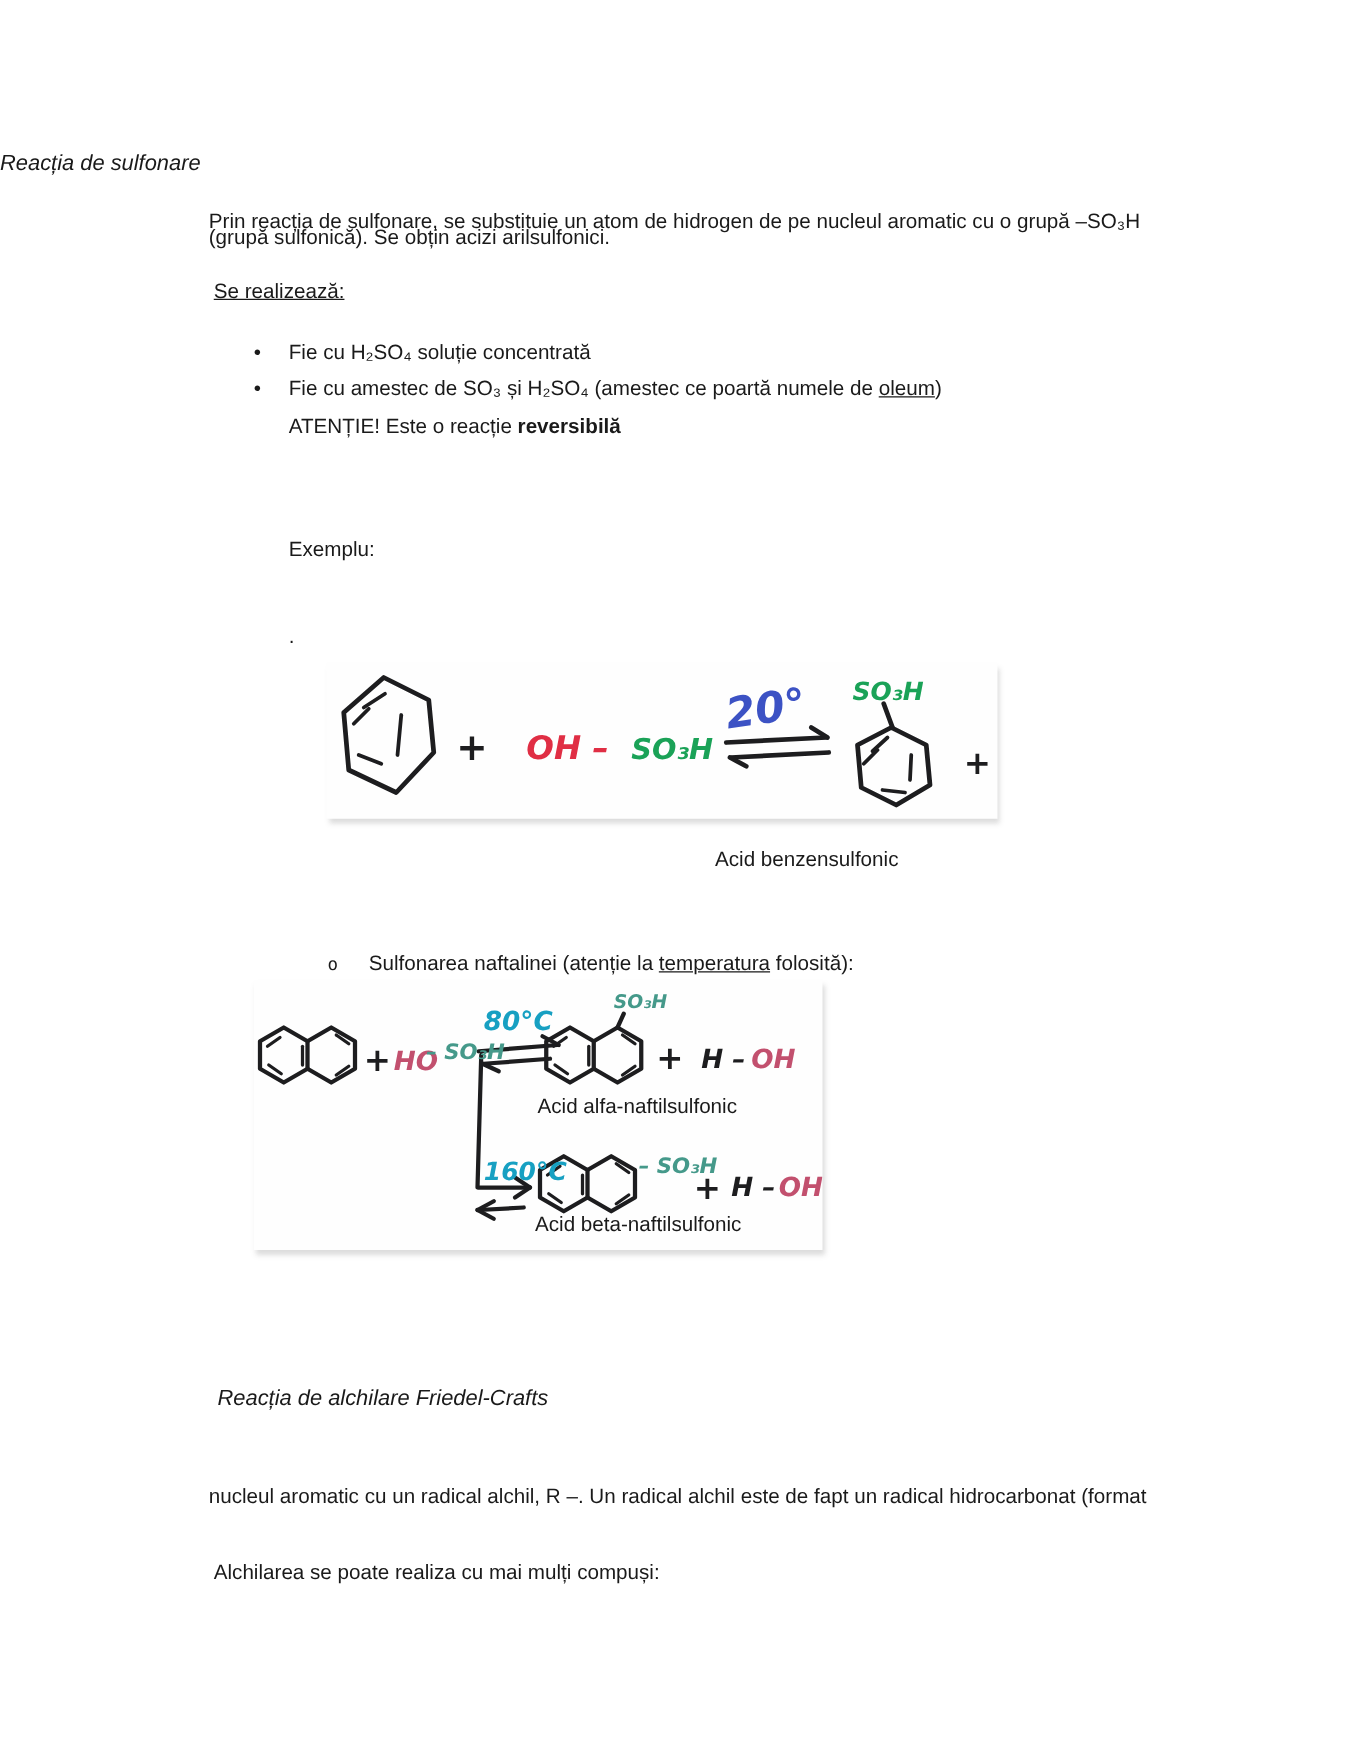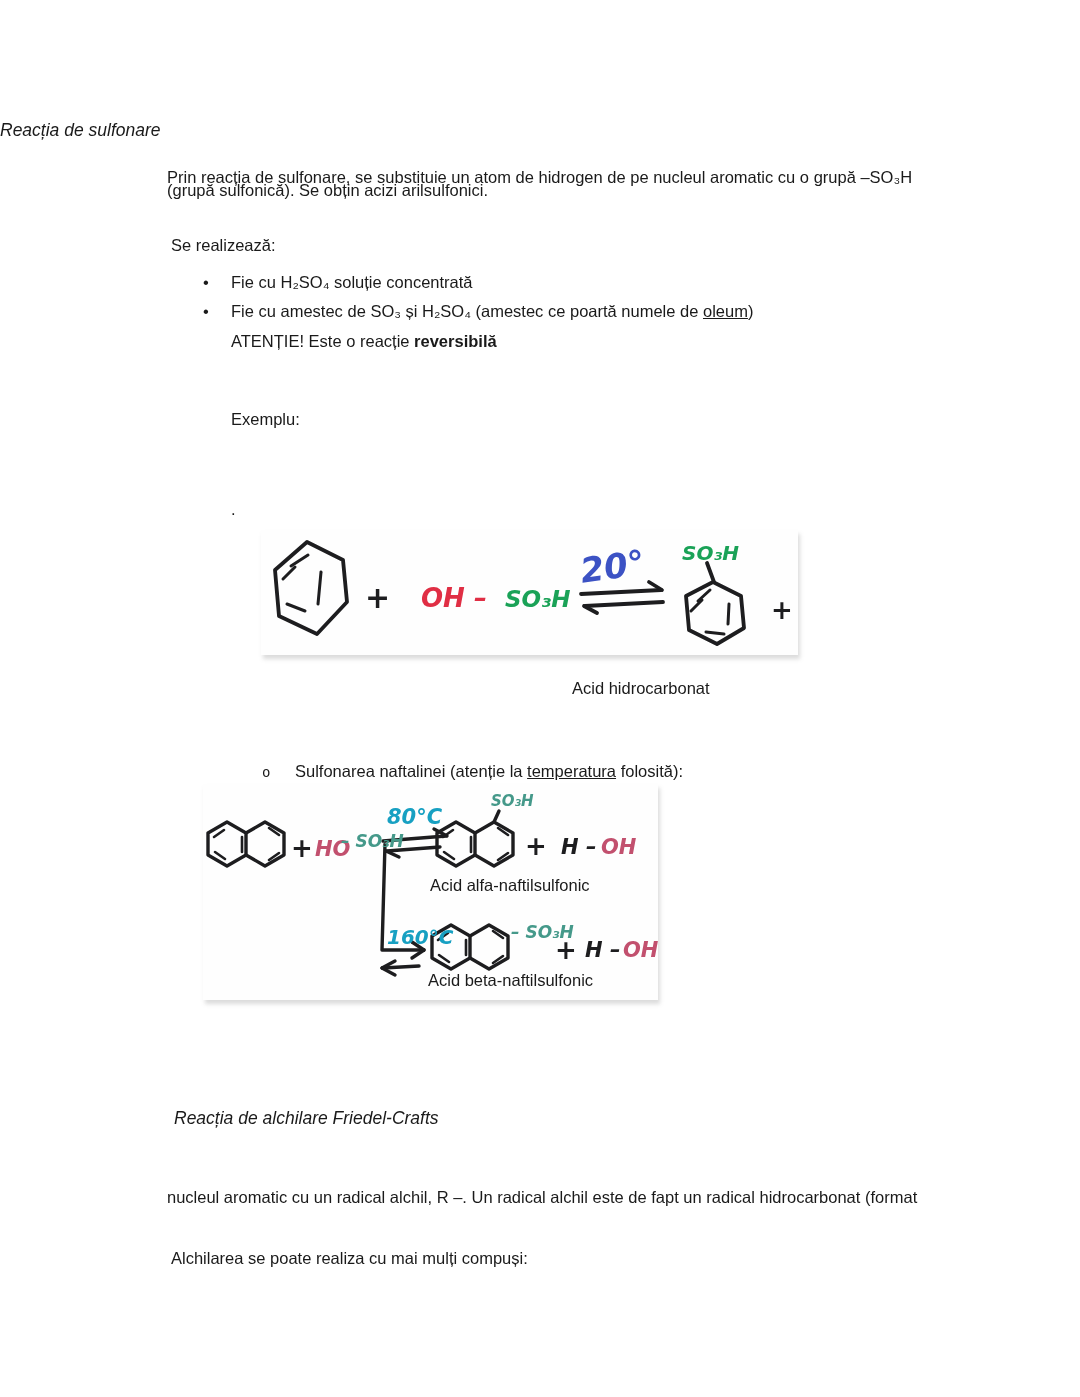--- a/index.html
+++ b/index.html
@@ -26,35 +26,35 @@
 </head>
 <body>
 
 <div class="page">
 
   <h1 class="abs doc-title" style="left:0;top:120px;width:1080px;">Reacția de sulfonare</h1>
 
   <div class="abs line" style="left:127px;top:162px;">Prin reacția de sulfonare, se substituie un atom de hidrogen de pe nucleul aromatic cu o grupă –SO₃H</div>
   <div class="abs line" style="left:127px;top:175px;">(grupă sulfonică). Se obțin acizi arilsulfonici.</div>
 
-  <div class="abs line" style="left:131px;top:230px;">Se realizează:</div>
+  <div class="abs line" style="left:131px;top:218px;text-decoration:underline;">Se realizează:</div>
 
   <div class="abs line" style="left:163px;top:267px;">
     <span class="marker">•</span><span>Fie cu H₂SO₄ soluție concentrată</span>
   </div>
 
   <div class="abs line" style="left:163px;top:296px;">
     <span class="marker">•</span><span>Fie cu amestec de SO₃ și H₂SO₄ (amestec ce poartă numele de </span><span class="u">oleum</span><span>)</span>
   </div>
 
   <div class="abs line" style="left:191px;top:326px;">
     <span>ATENȚIE! Este o reacție </span><span class="b">reversibilă</span>
   </div>
 
-  <div class="abs line" style="left:191px;top:404px;">Exemplu:</div>
+  <div class="abs line" style="left:191px;top:425px;">Exemplu:</div>
 
 
   <div class="abs line" style="left:191px;top:494px;">.</div>
 
   <svg class="abs img-card" style="left:261px;top:530px;" width="537" height="125" viewBox="0 0 537 125">
     <g stroke="#1d1d1f" stroke-width="3.8" fill="none" stroke-linecap="round" stroke-linejoin="round">
       <g>
         <path d="M46 12 L82 30 L86 72 L56 104 L18 86 L14 40 Z"></path>
         <path d="M30 36 L47 25" stroke-width="3"></path>
         <path d="M22 49 L34 37" stroke-width="3"></path>
@@ -79,21 +79,21 @@
     <text class="c-ink" x="104" y="78" font-size="30">+</text>
     <text class="c-red" x="160" y="77" font-size="26">OH –</text>
     <text class="c-green" x="244" y="77" font-size="23">SO₃H</text>
     <text class="c-blue" x="320" y="50" font-size="34" transform="rotate(-8 340 42)">20°</text>
     <text class="c-green" x="421" y="30" font-size="20">SO₃H</text>
     <text class="c-ink" x="510" y="89" font-size="26">+</text>
     <text class="c-ink" x="546" y="88" font-size="23">H –</text>
     <text class="c-red" x="592" y="88" font-size="23">OH</text>
   </svg>
 
-  <div class="abs caption" style="left:572px;top:679px;">Acid hidrocarbonat</div>
+  <div class="abs caption" style="left:572px;top:679px;">Acid benzensulfonic</div>
 
   <div class="abs line" style="left:222px;top:756px;">
     <span class="omarker">o</span><span>Sulfonarea naftalinei (atenție la </span><span class="u">temperatura</span><span> folosită):</span>
   </div>
 
   <svg class="abs img-card" style="left:203px;top:784px;" width="455" height="216" viewBox="0 0 455 216">
     <g stroke="#1d1d1f" stroke-width="3.4" fill="none" stroke-linecap="round" stroke-linejoin="round">
       <g>
         <path d="M24 38 L43 49 L43 71 L24 82 L5 71 L5 49 Z"></path>
         <path d="M43 49 L62 38 L81 49 L81 71 L62 82 L43 71"></path>

